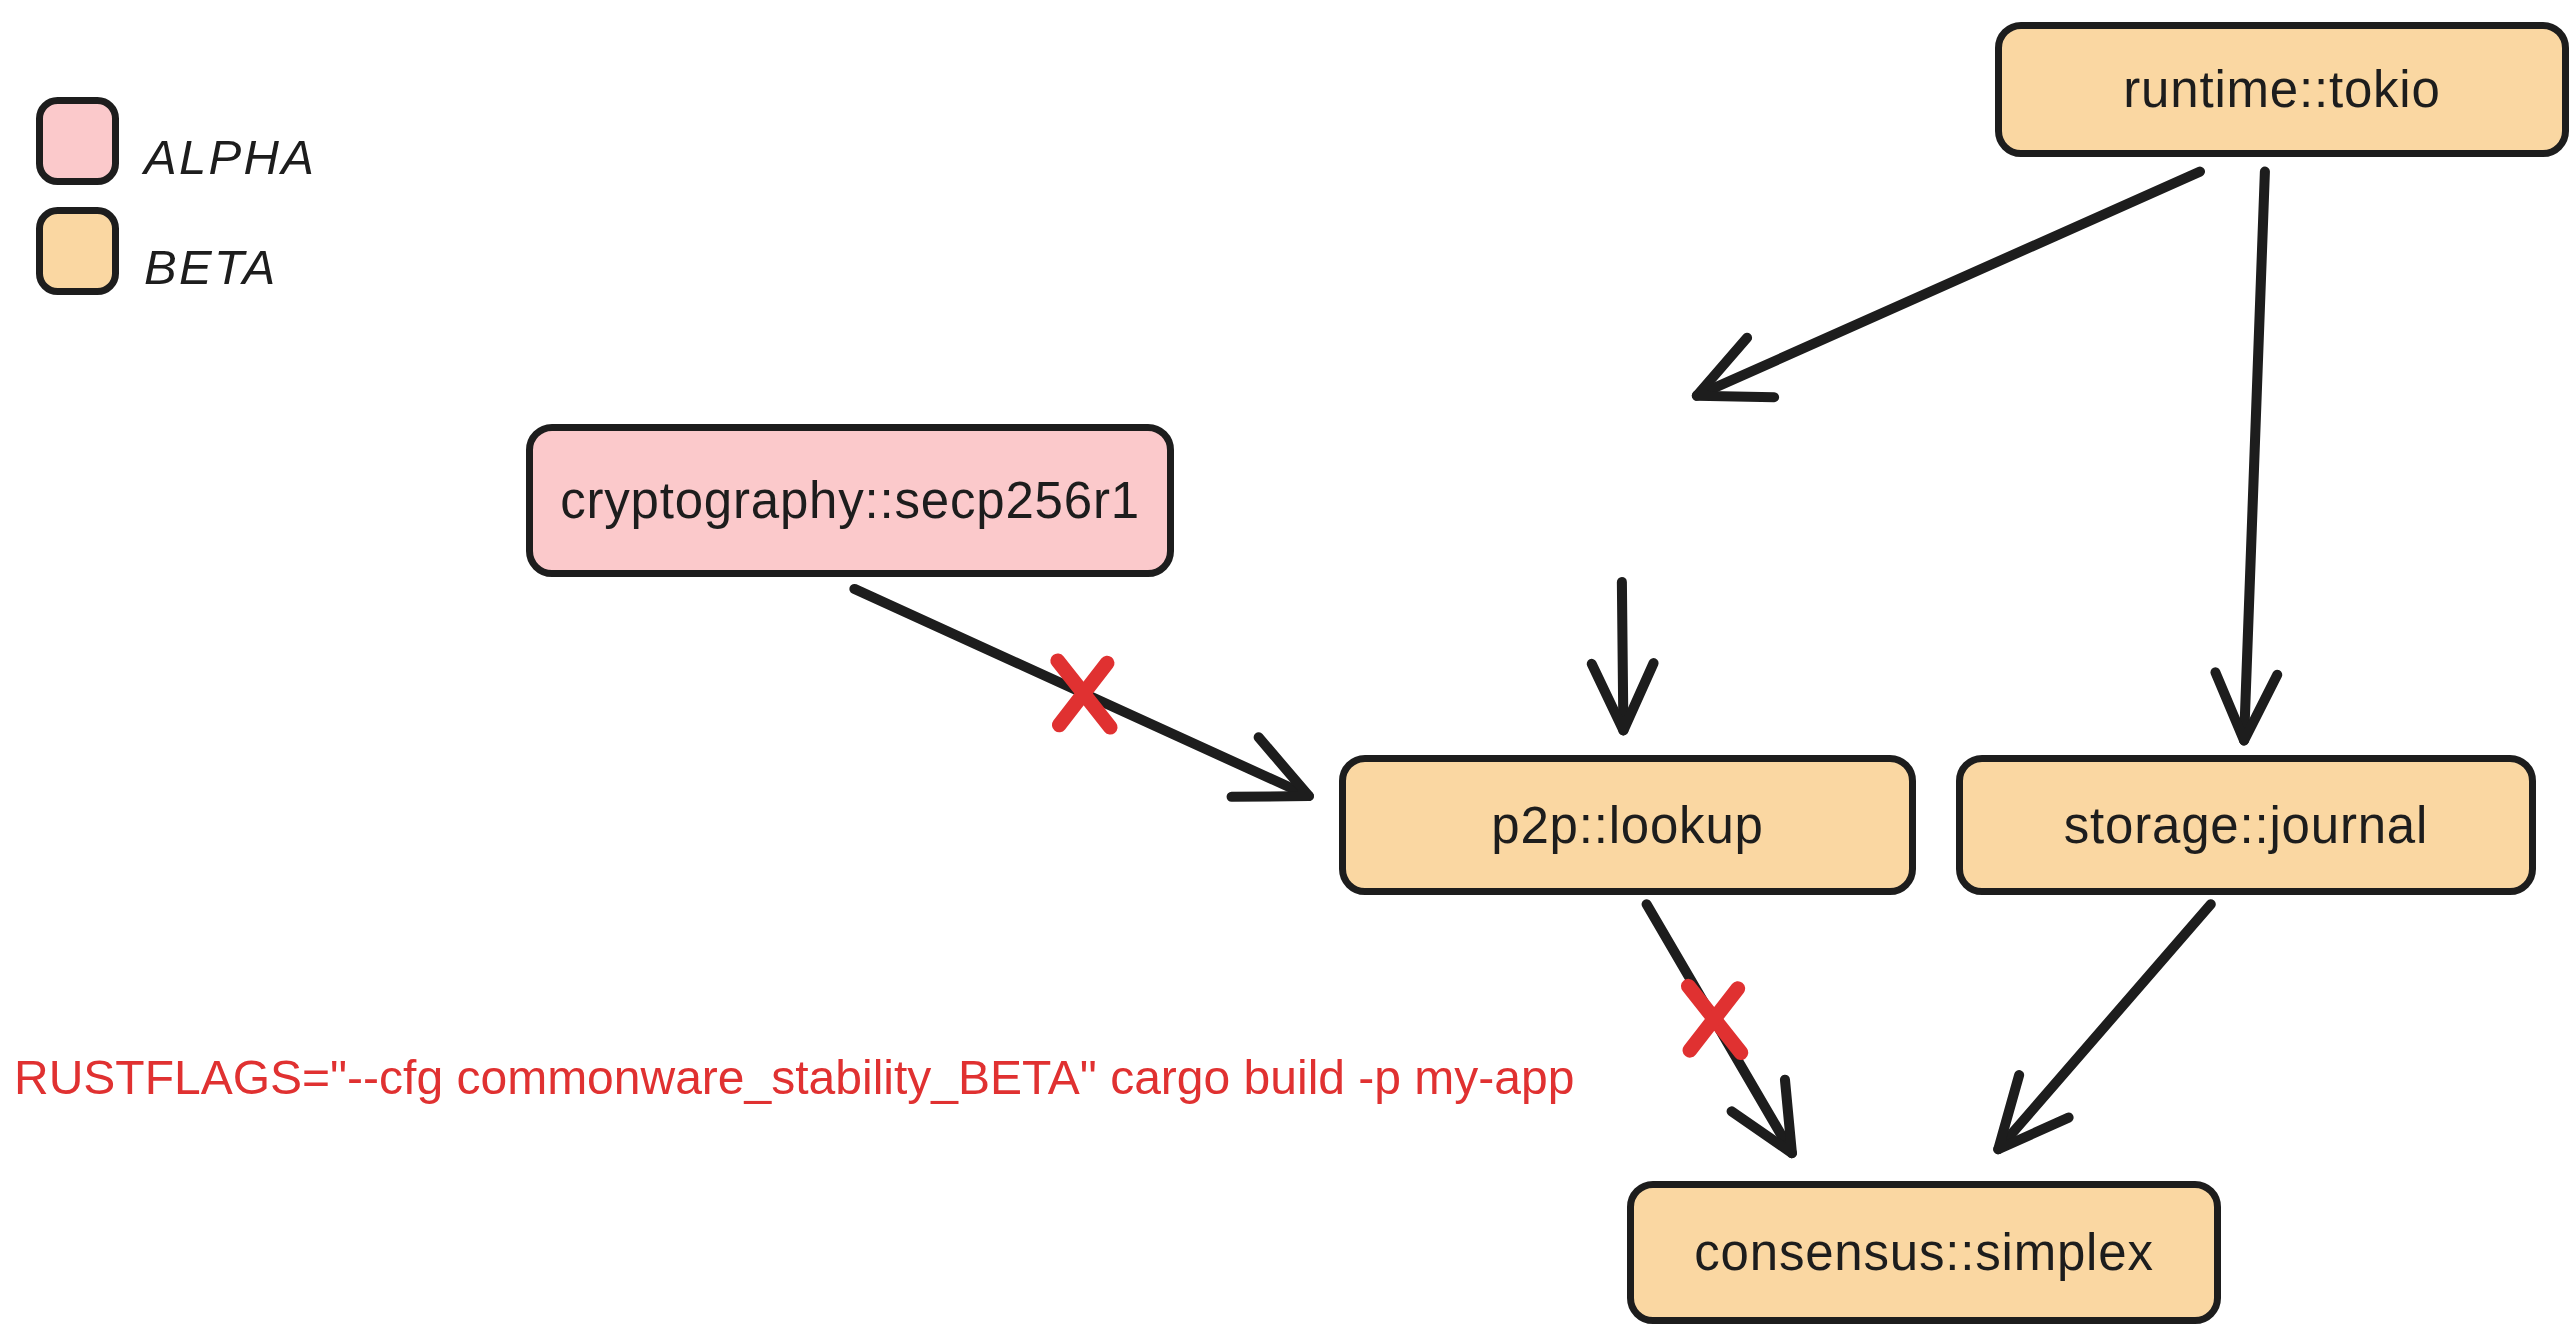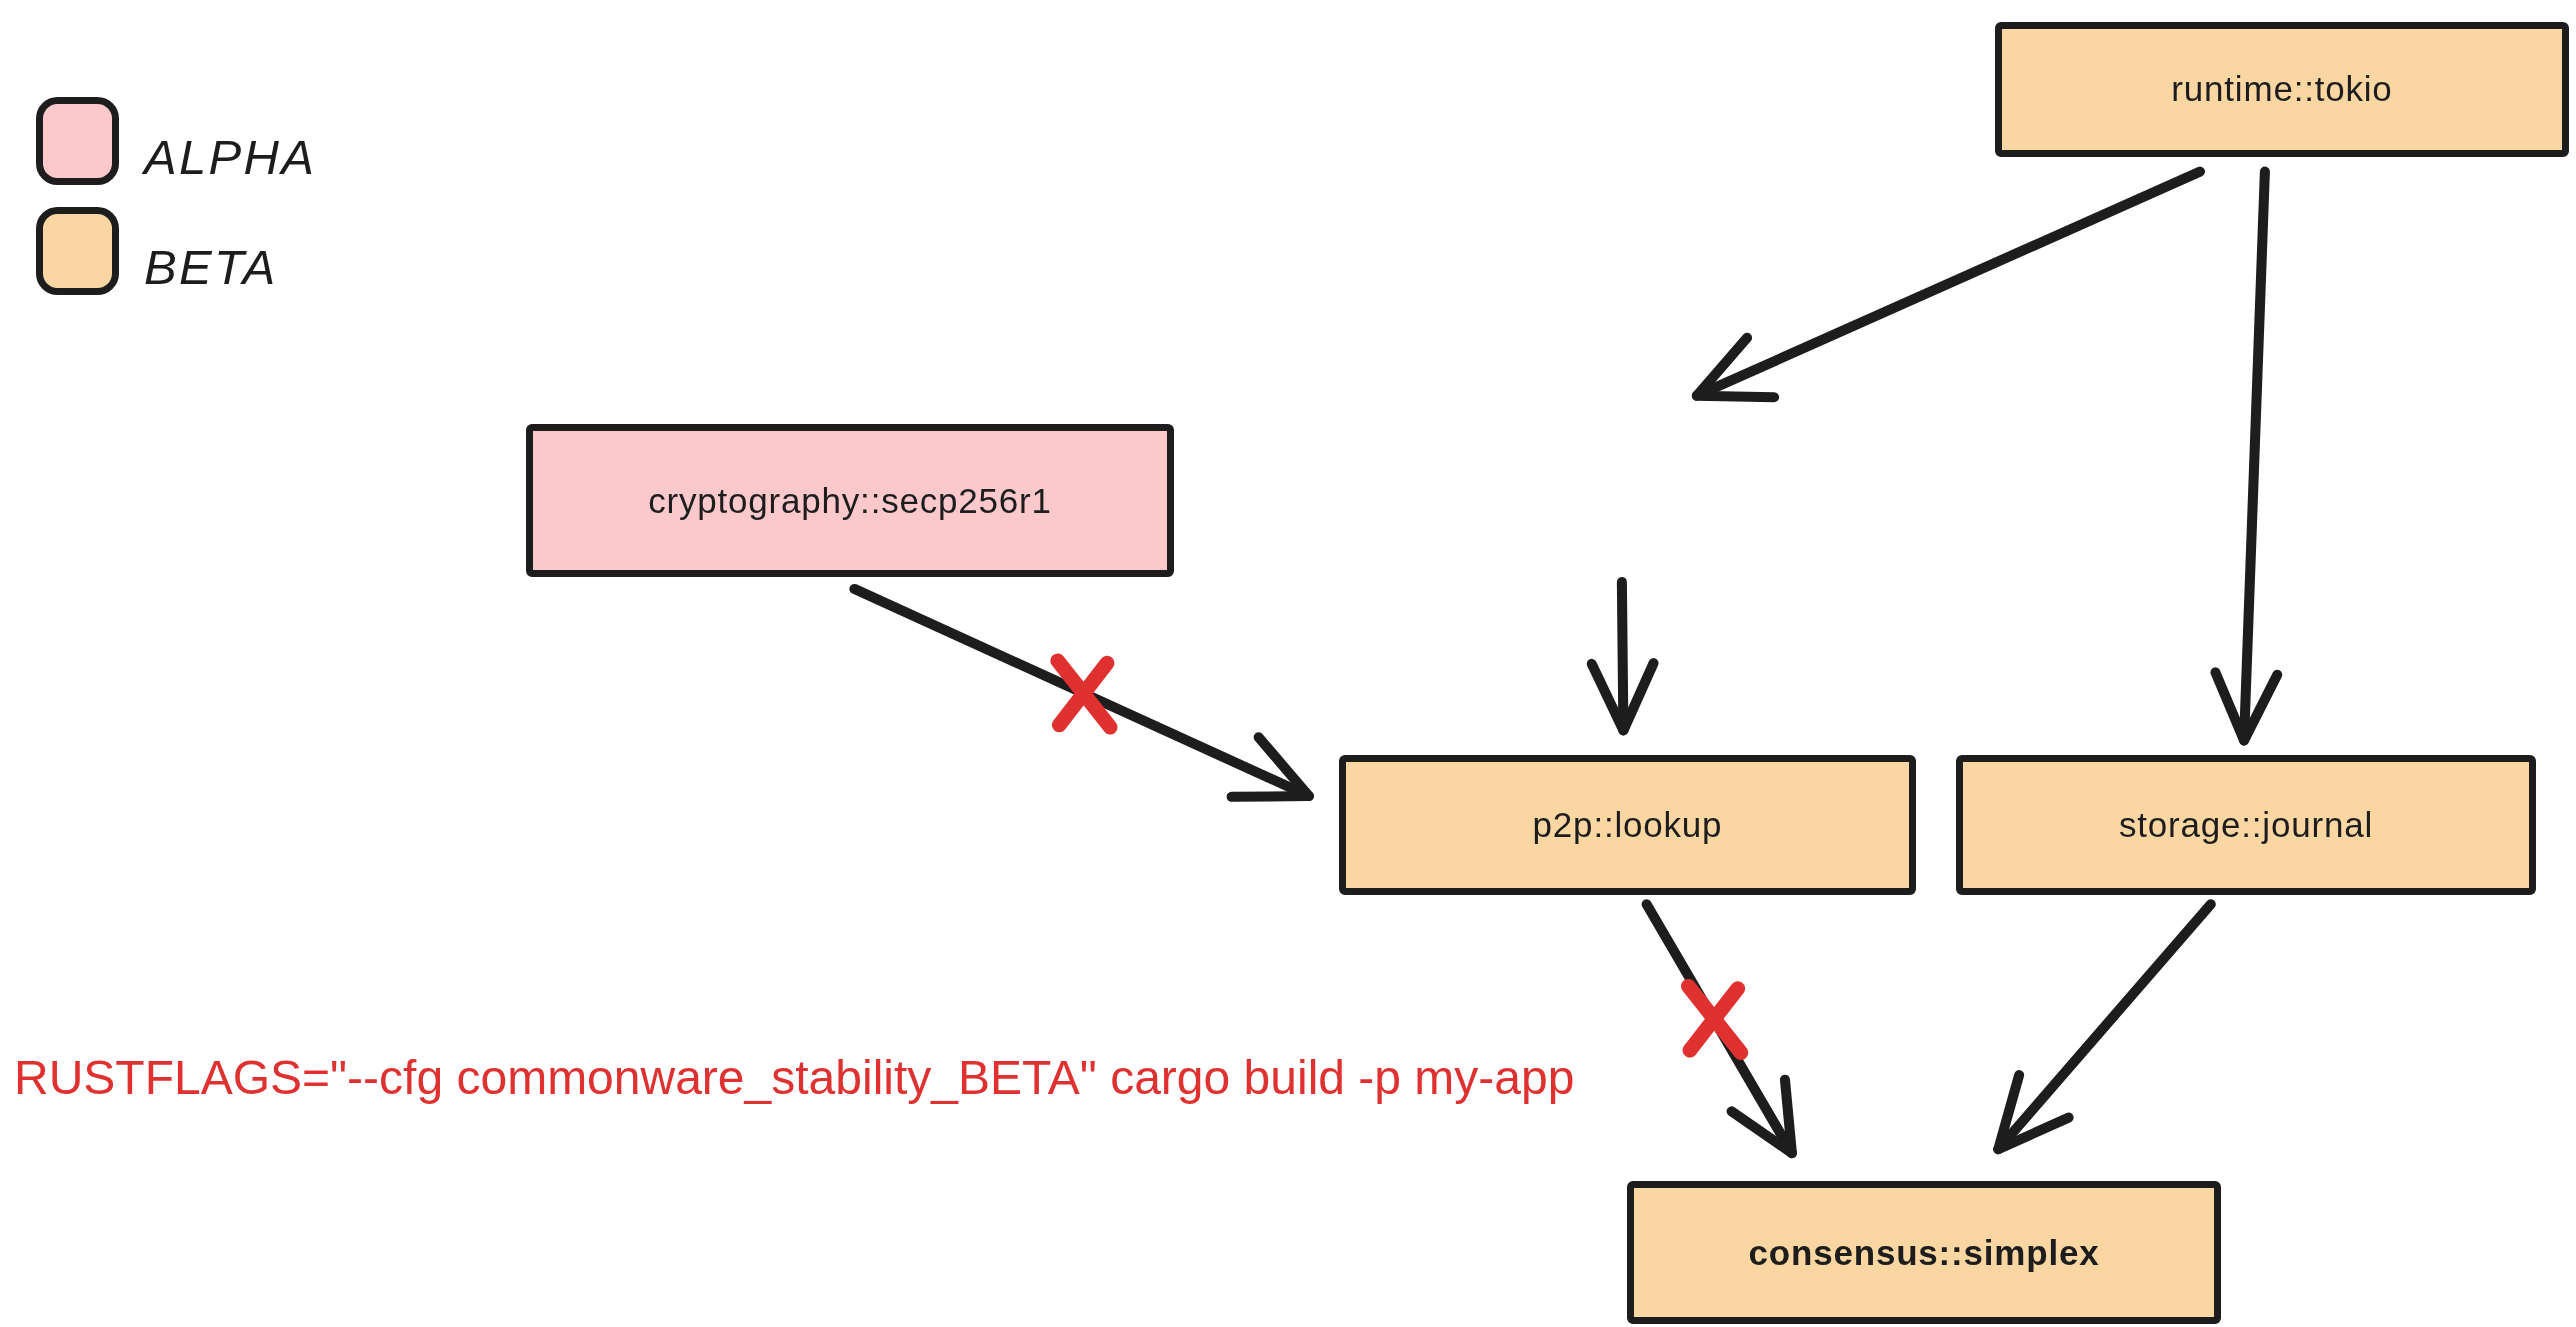--- a/index.html
+++ b/index.html
@@ -34,39 +34,39 @@
   .cross {
     fill: none;
     stroke: #e03131;
     stroke-width: 19;
     stroke-linecap: round;
   }
   .node {
     position: absolute;
     z-index: 2;
     border: 7.7px solid #1d1d1d;
-    border-radius: 6px;
+    border-radius: 26px;
     background: #fad7a2;
     display: flex;
     align-items: center;
     justify-content: center;
-    font-size: 35px;
+    font-size: 51px;
     letter-spacing: 0.8px;
     color: #1d1d1d;
     box-sizing: border-box;
   }
   .node.alpha { background: #fbc9cb; }
   .node.beta  { background: #fad7a2; }
 
   #node-runtime-tokio          { left: 1995px; top: 21.6px;   width: 574px; height: 135px; }
   #node-cryptography-secp256r1 { left: 526px;  top: 424px;  width: 648px; height: 153px; text-align: right; }
   #node-stream-encrypted       { left: 1336px; top: 426px;  width: 581px; height: 138px; }
   #node-p2p-lookup             { left: 1339px; top: 755px;  width: 577px; height: 140px; }
   #node-storage-journal        { left: 1956px; top: 755px;  width: 580px; height: 140px; text-align: center; }
-  #node-consensus-simplex      { left: 1627px; top: 1181px; width: 594px; height: 143px; font-weight: bold; }
+  #node-consensus-simplex      { left: 1627px; top: 1181px; width: 594px; height: 143px; }
 
   .legend {
     position: absolute;
     left: 36px;
     top: 97px;
     z-index: 2;
   }
   .legend-row {
     display: flex;
     align-items: flex-end;

